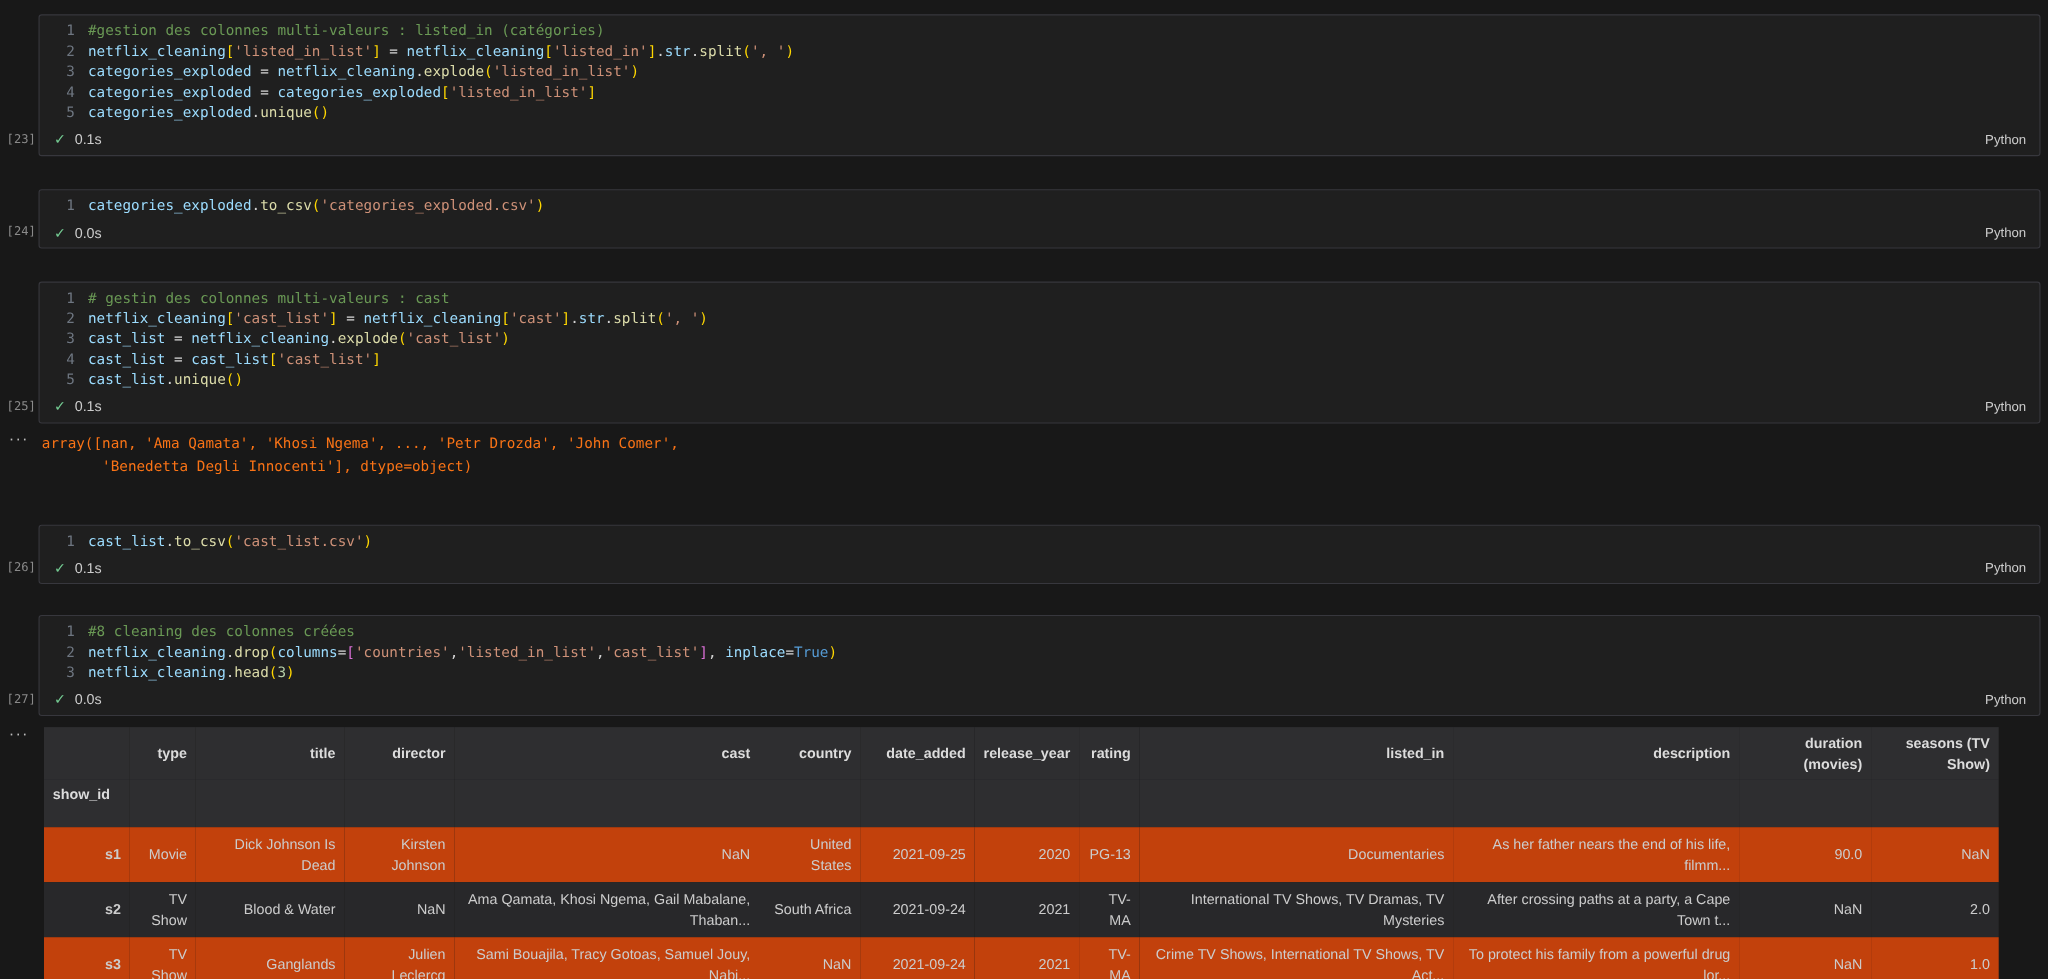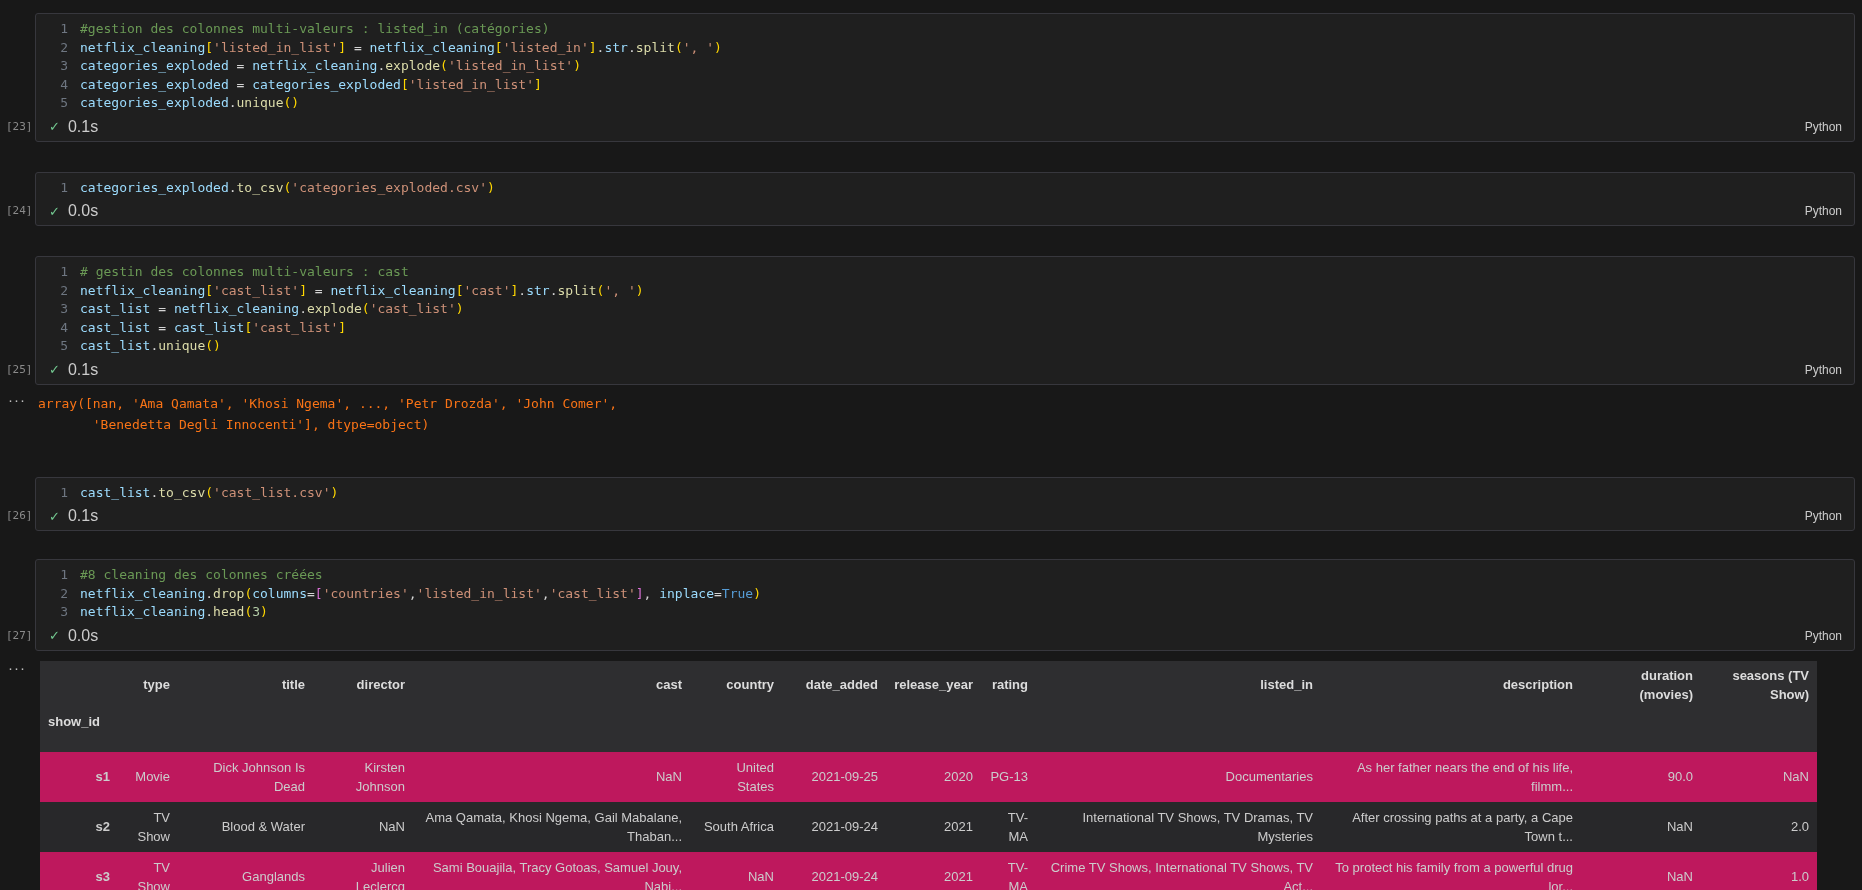--- a/index.html
+++ b/index.html
@@ -17,21 +17,21 @@
   .cell-box { flex:1; margin-right:7px; background:#1f1f1f;
               border:1px solid #37373d; border-radius:3px; padding-top:6px; }
   .code-area { }
   .code-line { display:flex; line-height:18.5px; white-space:pre;
                font-family:"DejaVu Sans Mono", monospace; font-size:13px; }
   .ln { flex:0 0 32px; text-align:right; color:#6e7681; margin-right:12px; }
   .cell-footer { display:flex; justify-content:space-between; align-items:center;
                  padding:5px 12px 5px 13px; height:28px; }
   .status-left { display:flex; align-items:center; gap:8px; }
   .check { color:#73c991; font-size:13px; }
-  .duration { color:#cccccc; font-size:16px; }
+  .duration { color:#cccccc; font-size:13px; }
   .lang { color:#cccccc; font-size:12px; cursor:pointer; }
 
   .tk-comment  { color:#6a9955; }
   .tk-variable { color:#9cdcfe; }
   .tk-string   { color:#ce9178; }
   .tk-function { color:#dcdcaa; }
   .tk-bracket1 { color:#ffd700; }
   .tk-bracket2 { color:#da70d6; }
   .tk-plain    { color:#d4d4d4; }
   .tk-keyword  { color:#569cd6; }
@@ -41,21 +41,21 @@
               color:#f97316; white-space:pre; margin-left:3px; }
 
   .table-wrap { margin-left:5px; }
   table.df { border-collapse:collapse; table-layout:fixed; font-size:13px; color:#cccccc; }
   table.df th, table.df td { padding:5px 8px; text-align:right; vertical-align:middle;
                              line-height:19px; word-wrap:break-word; overflow-wrap:break-word; }
   table.df thead tr { background:#2e2e30; }
   table.df thead th { font-weight:700; color:#dcdcdc; }
   tr.index-row { height:28px; }
   tr.index-row th { text-align:left; padding-top:3px; padding-bottom:21px; }
-  table.df tbody tr.dark  { background:#be185d; }
+  table.df tbody tr.dark  { background:#c2410c; }
   table.df tbody tr.light { background:#28282a; }
   table.df tbody tr { height:50px; }
 </style>
 </head>
 <body>
 
 <div class="notebook" id="notebook">
     <div class="nb-row" style="margin-top: 13px;">
       <div class="gutter">
         <span class="exec-label">[23]</span>

